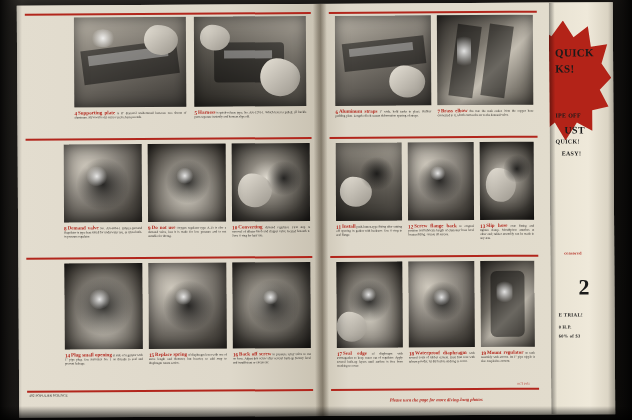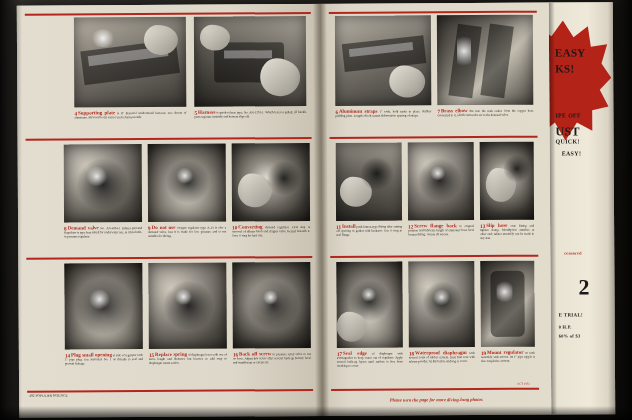--- a/index.html
+++ b/index.html
@@ -81,24 +81,24 @@
 </head>
 <body>
 
 <div class="scene">
   <div class="surround"></div>
 
   <div class="spread">
 
     <div class="adpage">
       <div class="burst"></div>
-      <div class="ad-txt" style="left:6px;top:44px;font-size:11px;">EASY</div>
+      <div class="ad-txt" style="left:6px;top:44px;font-size:11px;">QUICK</div>
       <div class="ad-txt" style="left:6px;top:60px;font-size:11px;">KS!</div>
       <div class="ad-txt" style="left:6px;top:110px;font-size:6px;">IPE OFF</div>
-      <div class="ad-txt" style="left:6px;top:122px;font-size:12px;">UST</div>
+      <div class="ad-txt" style="left:15px;top:122px;font-size:10px;">UST</div>
       <div class="ad-txt" style="left:6px;top:136px;font-size:6px;">QUICK!</div>
       <div class="ad-txt" style="left:12px;top:148px;font-size:6px;">EASY!</div>
       <div class="ad-txt" style="left:14px;top:248px;font-size:4px;color:#b2261c;">censored</div>
       <div class="ad-txt" style="left:28px;top:272px;font-size:22px;">2</div>
       <div class="ad-txt" style="left:8px;top:310px;font-size:5px;">E TRIAL!</div>
       <div class="ad-txt" style="left:8px;top:322px;font-size:4.4px;">0 H.P.</div>
       <div class="ad-txt" style="left:8px;top:331px;font-size:4.4px;">60% of $3</div>
       <div style="position:absolute;left:0;top:0;width:6px;height:100%;background:linear-gradient(90deg,rgba(0,0,0,.4),rgba(0,0,0,0));"></div>
     </div>
 

